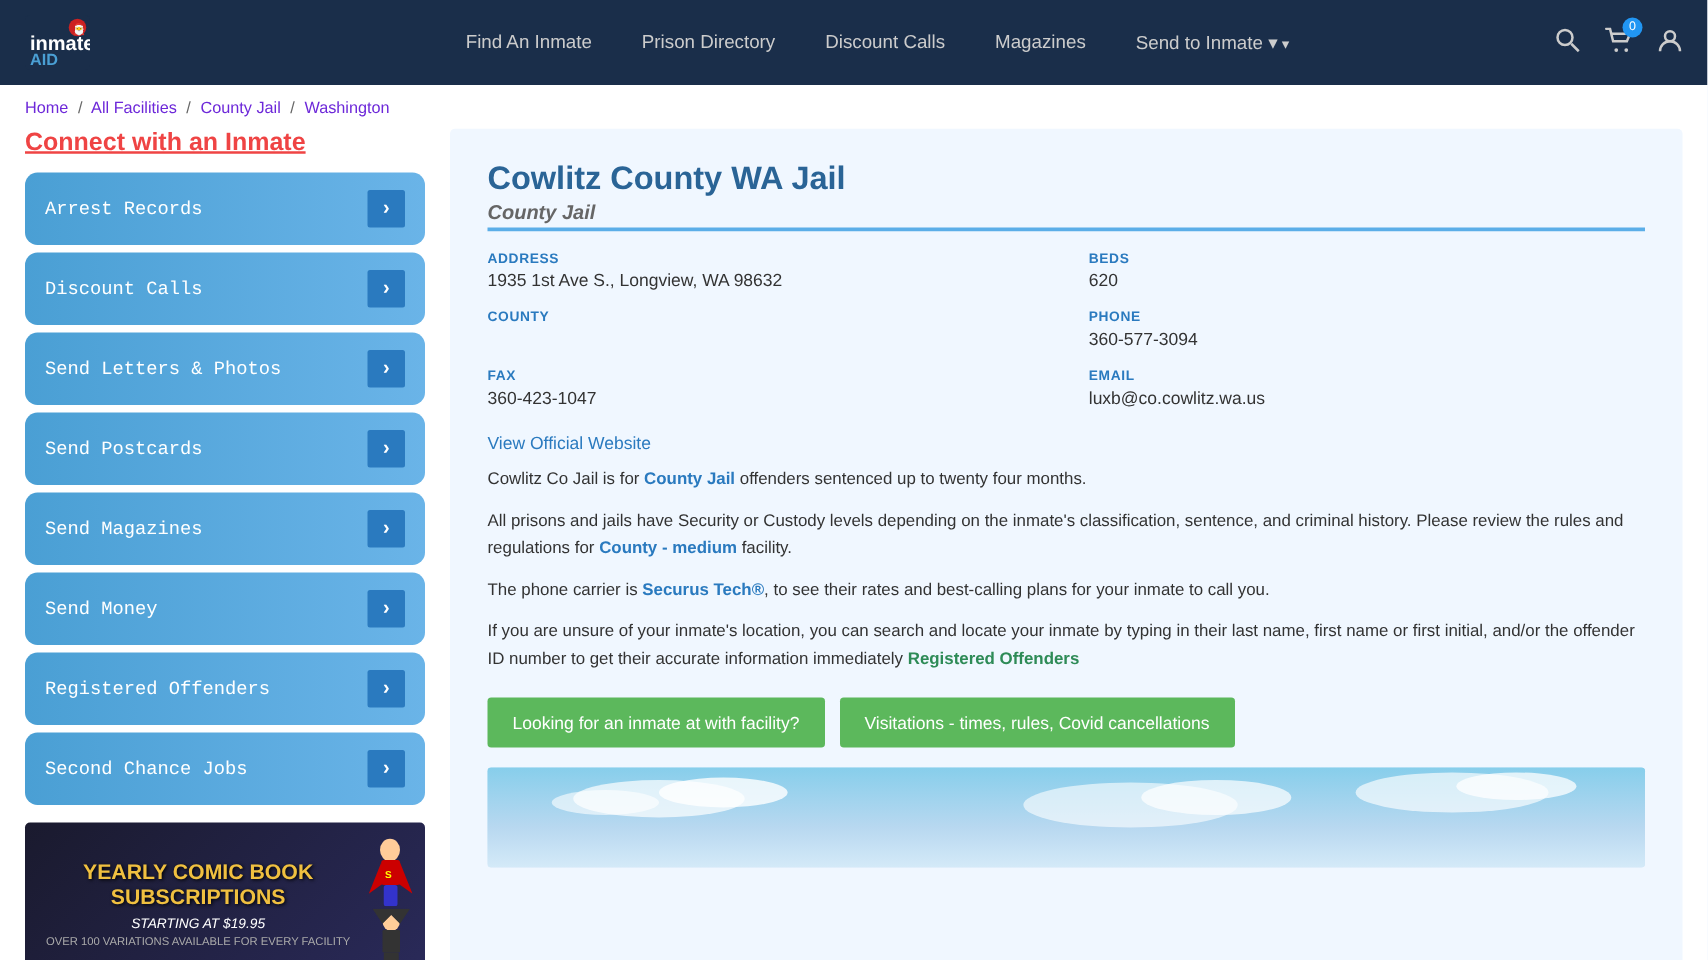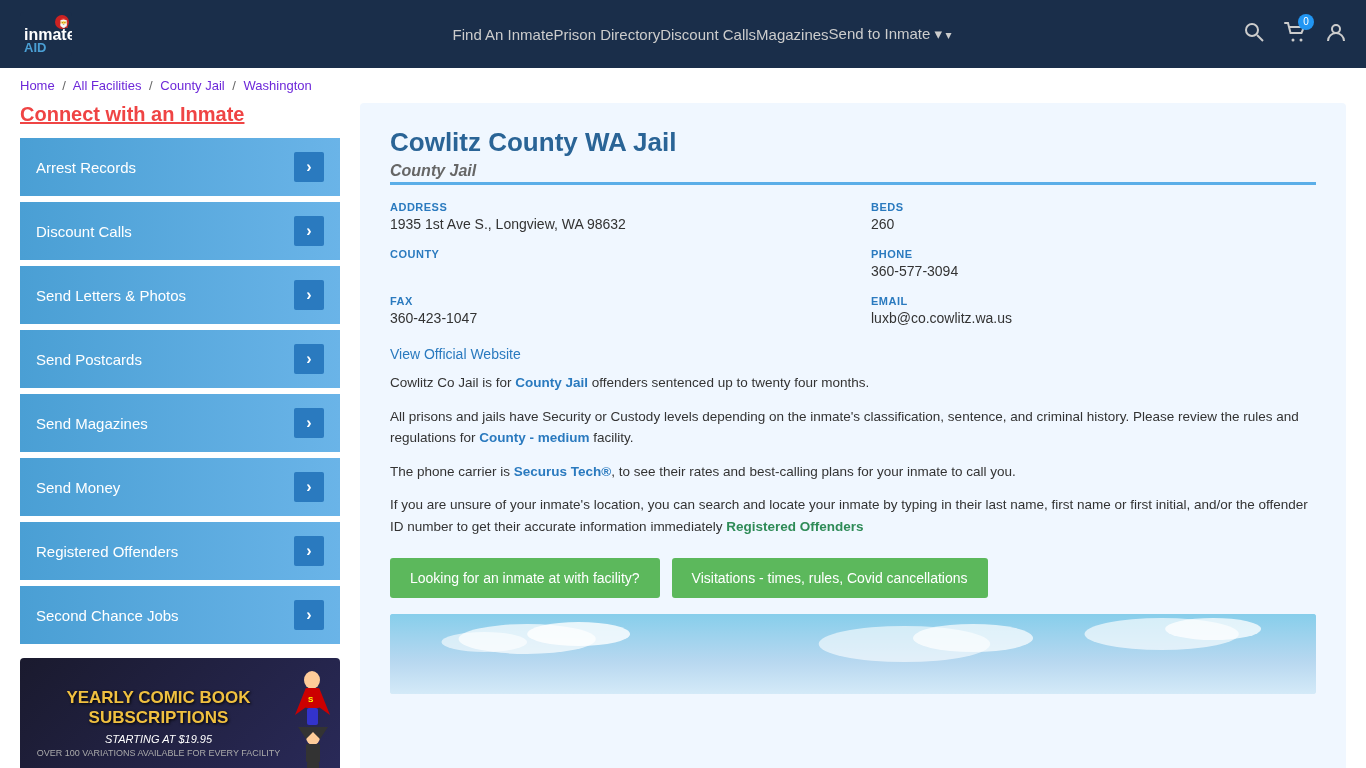--- a/index.html
+++ b/index.html
@@ -20,23 +20,24 @@
       min-width: 160px;
     }
     .logo-box {
       background: #1a2e4a;
       display: flex;
       align-items: center;
       gap: 4px;
     }
     nav {
       display: flex;
-      align-items: center;
+      align-items: flex-start;
       flex: 1;
       justify-content: center;
+      gap: 40px;
     }
     nav a {
       color: #ccc;
       text-decoration: none;
       font-size: 15px;
       font-weight: 500;
       white-space: nowrap;
     }
     .nav-send {
       position: relative;
@@ -106,21 +107,22 @@
     }
     .sidebar-item {
       background: linear-gradient(to right, #4a9fd4, #6ab4e8);
       color: white;
       display: flex;
       align-items: center;
       justify-content: space-between;
       padding: 14px 16px;
       margin-bottom: 6px;
       cursor: pointer;
-      border-radius: 0;
+      border-radius: 10px;
+      font-family: Liberation Mono, monospace;
     }
     .sidebar-item span {
       font-size: 15px;
       font-weight: 500;
     }
     .sidebar-arrow {
       background: #2a7abf;
       width: 30px;
       height: 30px;
       display: flex;
@@ -373,21 +375,21 @@
     <div class="facility-type">County Jail</div>
 
     
     <div class="info-grid">
       <div>
         <div class="info-label">ADDRESS</div>
         <div class="info-value">1935 1st Ave S., Longview, WA 98632</div>
       </div>
       <div>
         <div class="info-label">BEDS</div>
-        <div class="info-value">260</div>
+        <div class="info-value">620</div>
       </div>
       <div>
         <div class="info-label">COUNTY</div>
       </div>
       <div>
         <div class="info-label">PHONE</div>
         <div class="info-value">360-577-3094</div>
       </div>
       <div>
         <div class="info-label">FAX</div>

